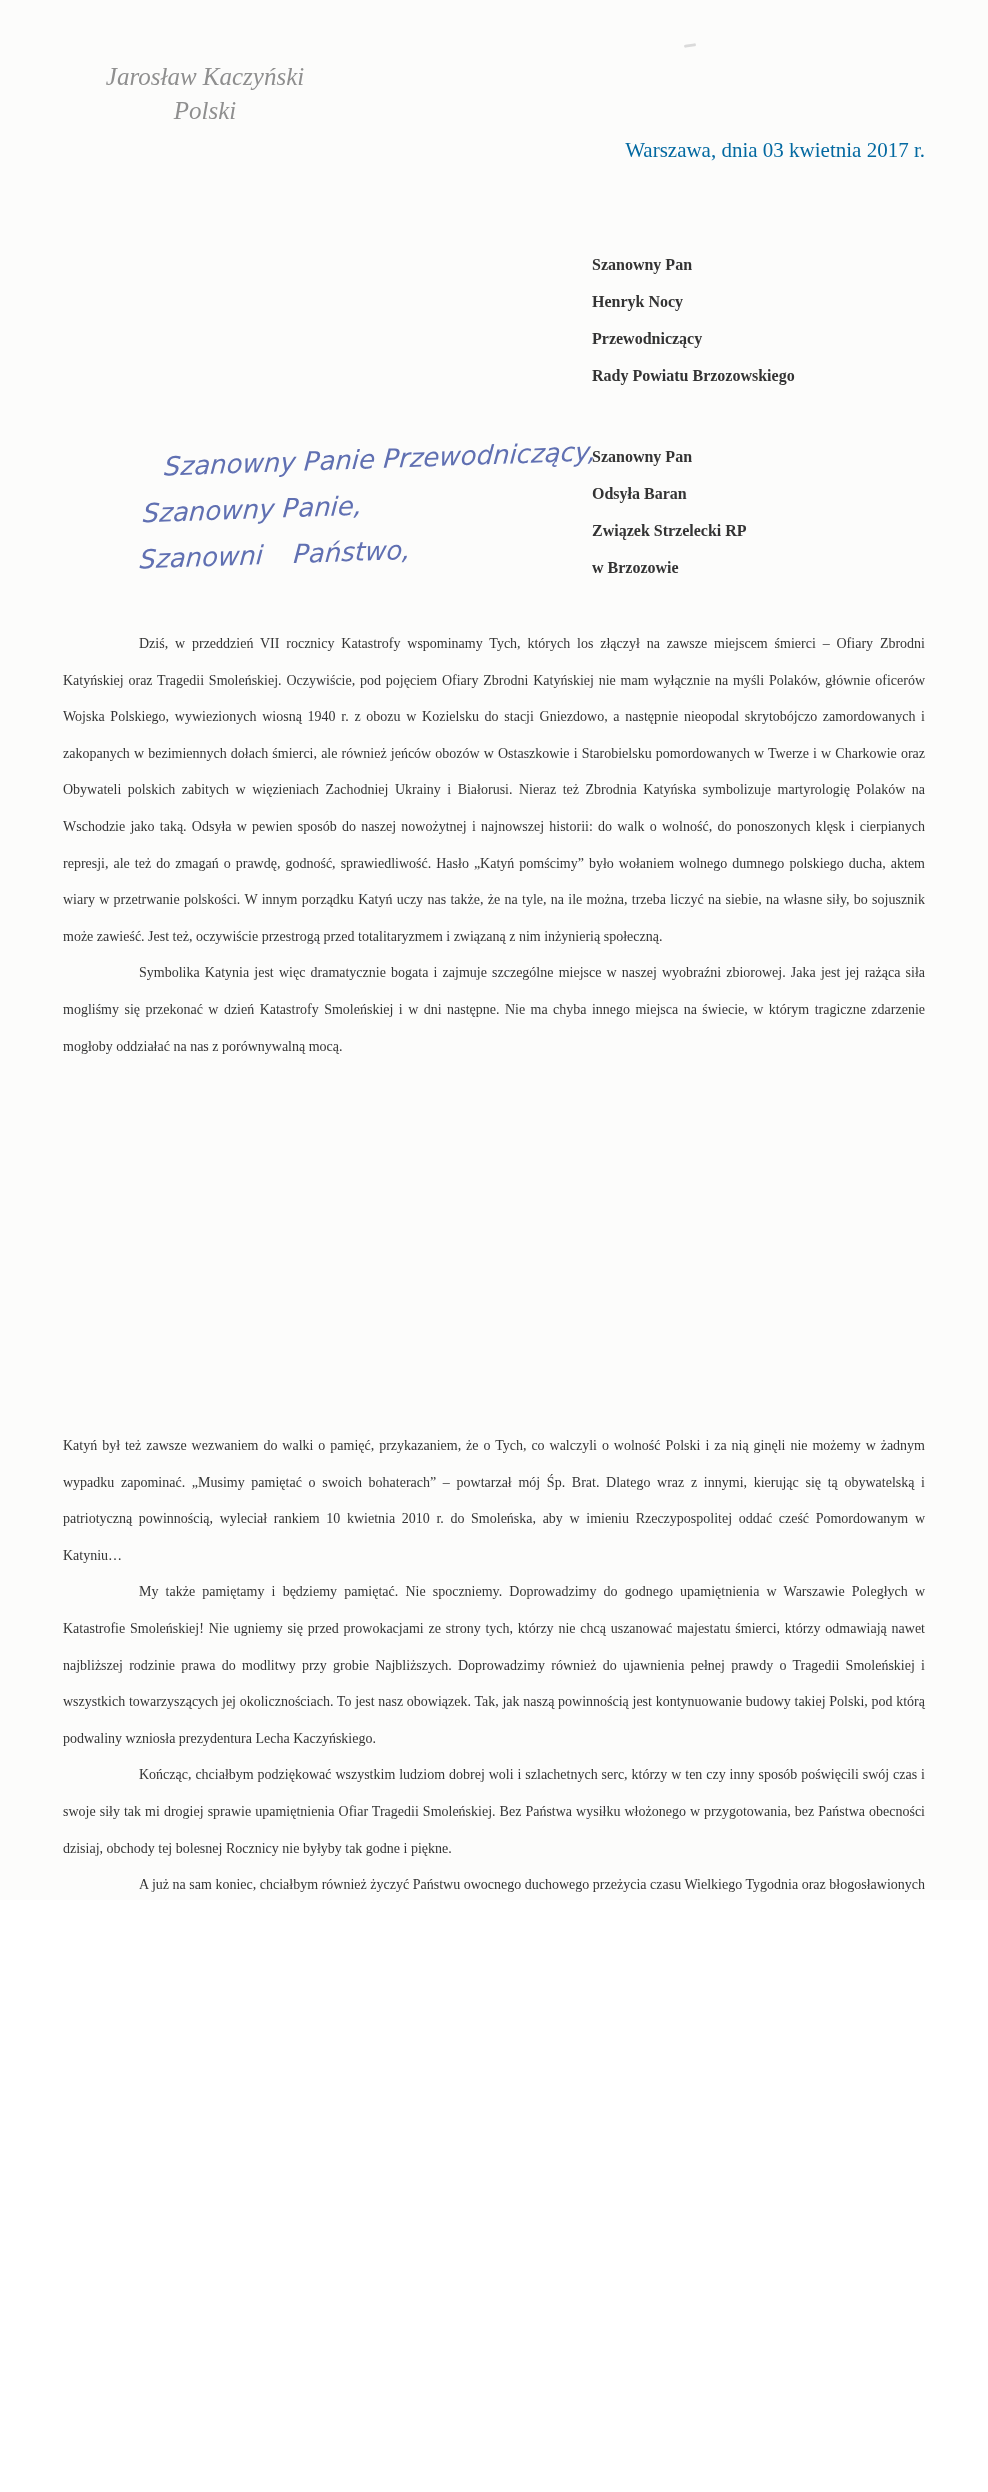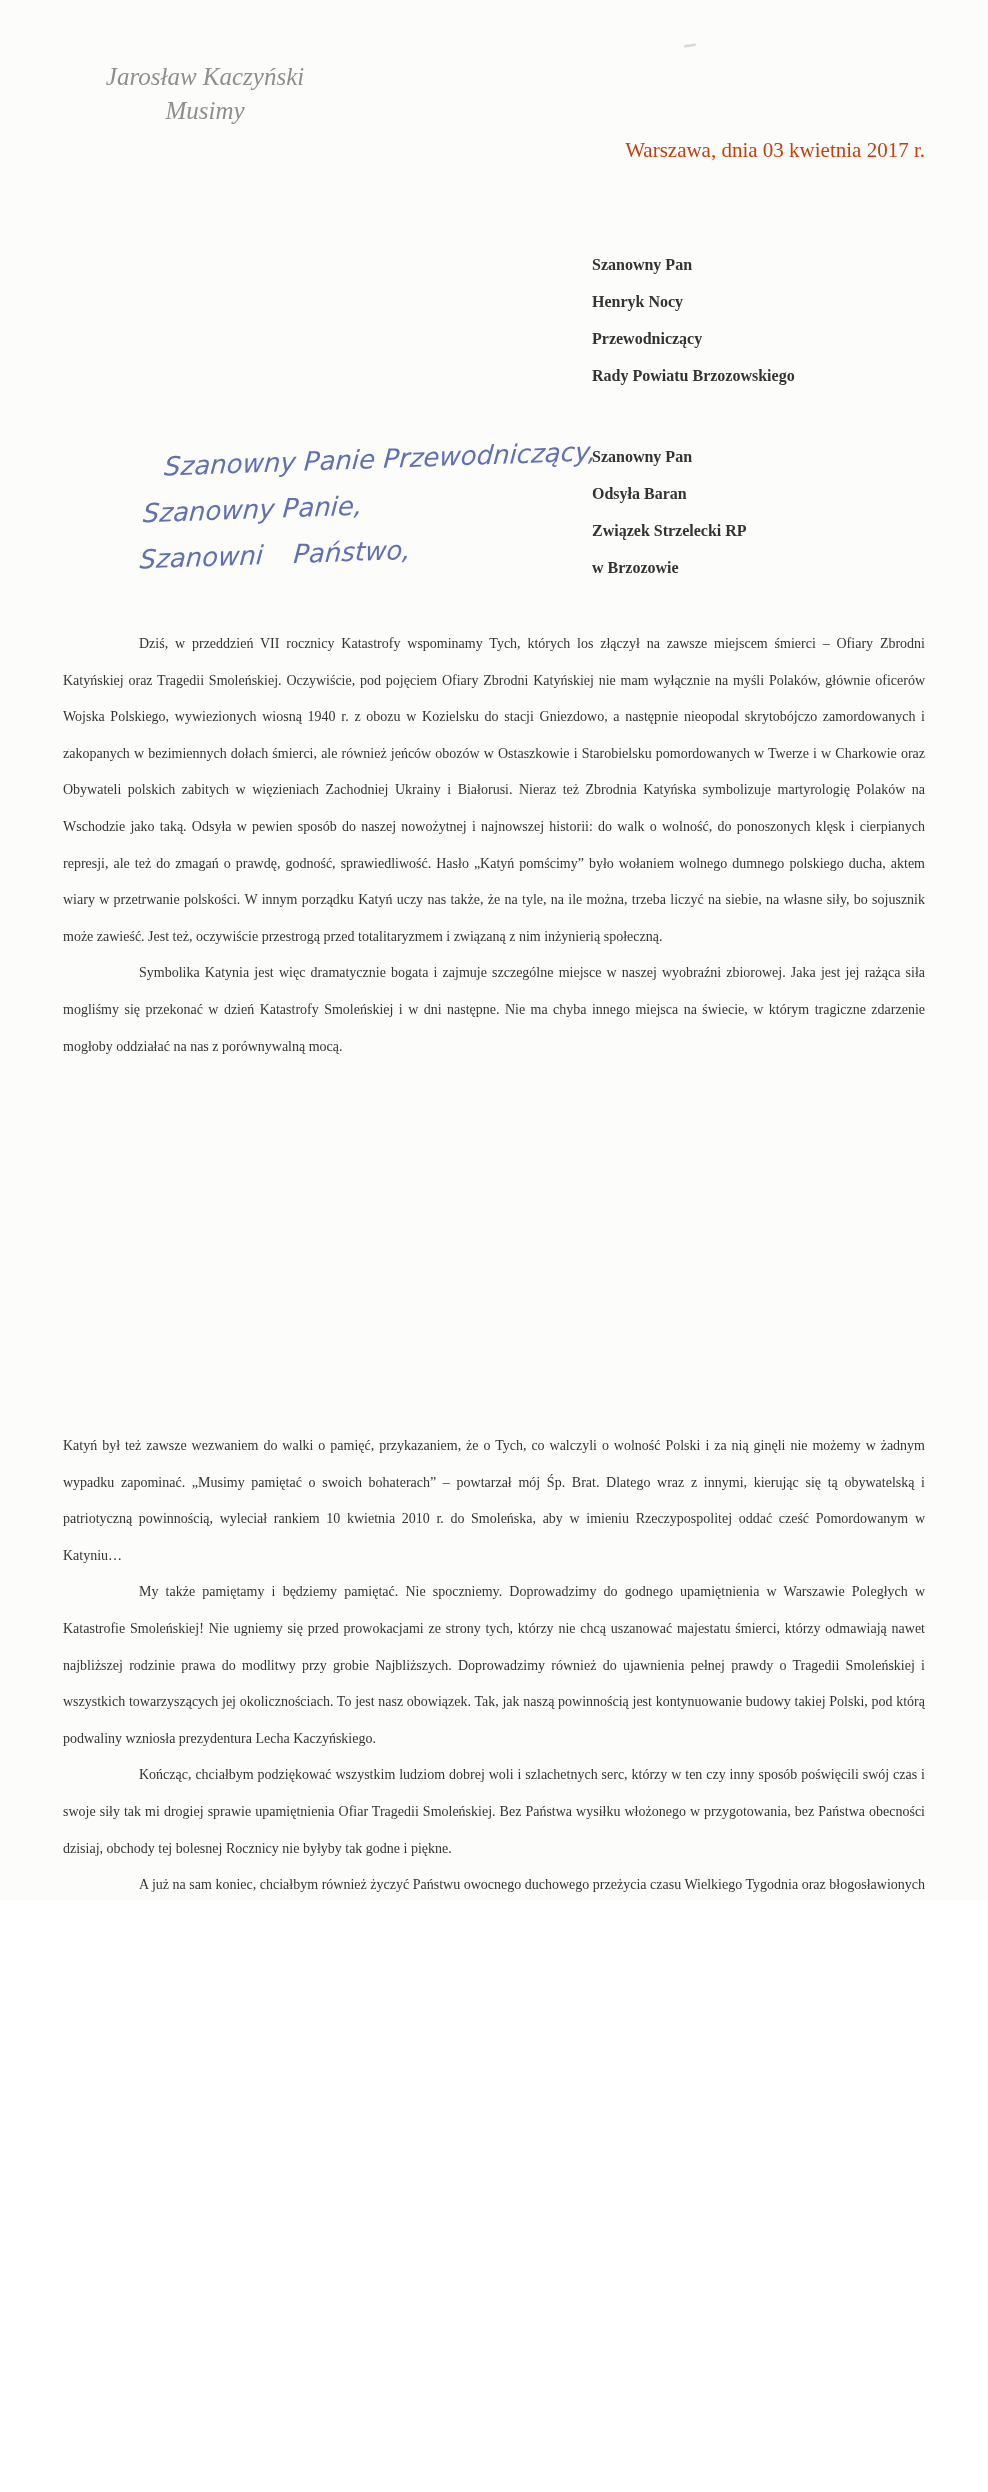--- a/index.html
+++ b/index.html
@@ -22,21 +22,21 @@
   }
   
   .sender{
     position:absolute;left:100px;top:60px;width:210px;
     text-align:center;font-style:italic;
     color:var(--muted);font-size:25px;line-height:34px;
   }
   .logo{position:absolute;left:838px;top:32px;width:118px;height:108px;}
   .dateline{
     position:absolute;right:63px;top:138px;
-    font-size:21px;color:#c2410c;white-space:nowrap;margin-left:29px;
+    font-size:21px;color:#0369a1;white-space:nowrap;margin-left:29px;
   }
   .artifact{
     position:absolute;left:684px;top:44px;width:12px;height:3px;
     background:#dadada;transform:rotate(-8deg);border-radius:2px;
   }
   
   .recipient{
     position:absolute;left:592px;
     font-size:16px;font-weight:bold;color:#333333;
     line-height:37px;white-space:nowrap;
@@ -92,21 +92,21 @@
     border-radius:50%;opacity:.75;transform:rotate(6deg);
   }
 </style>
 </head>
 <body>
 
 <div class="page">
 
   <div class="sender">
     <div>Jarosław Kaczyński</div>
-    <div>Musimy</div>
+    <div>Polski</div>
   </div>
 
   <div class="artifact"></div>
 
 
   <div class="dateline">Warszawa, dnia 03 kwietnia 2017 r.</div>
 
   <div class="recipient recipient-1">
     <div>Szanowny Pan</div>
     <div>Henryk Nocy</div>

